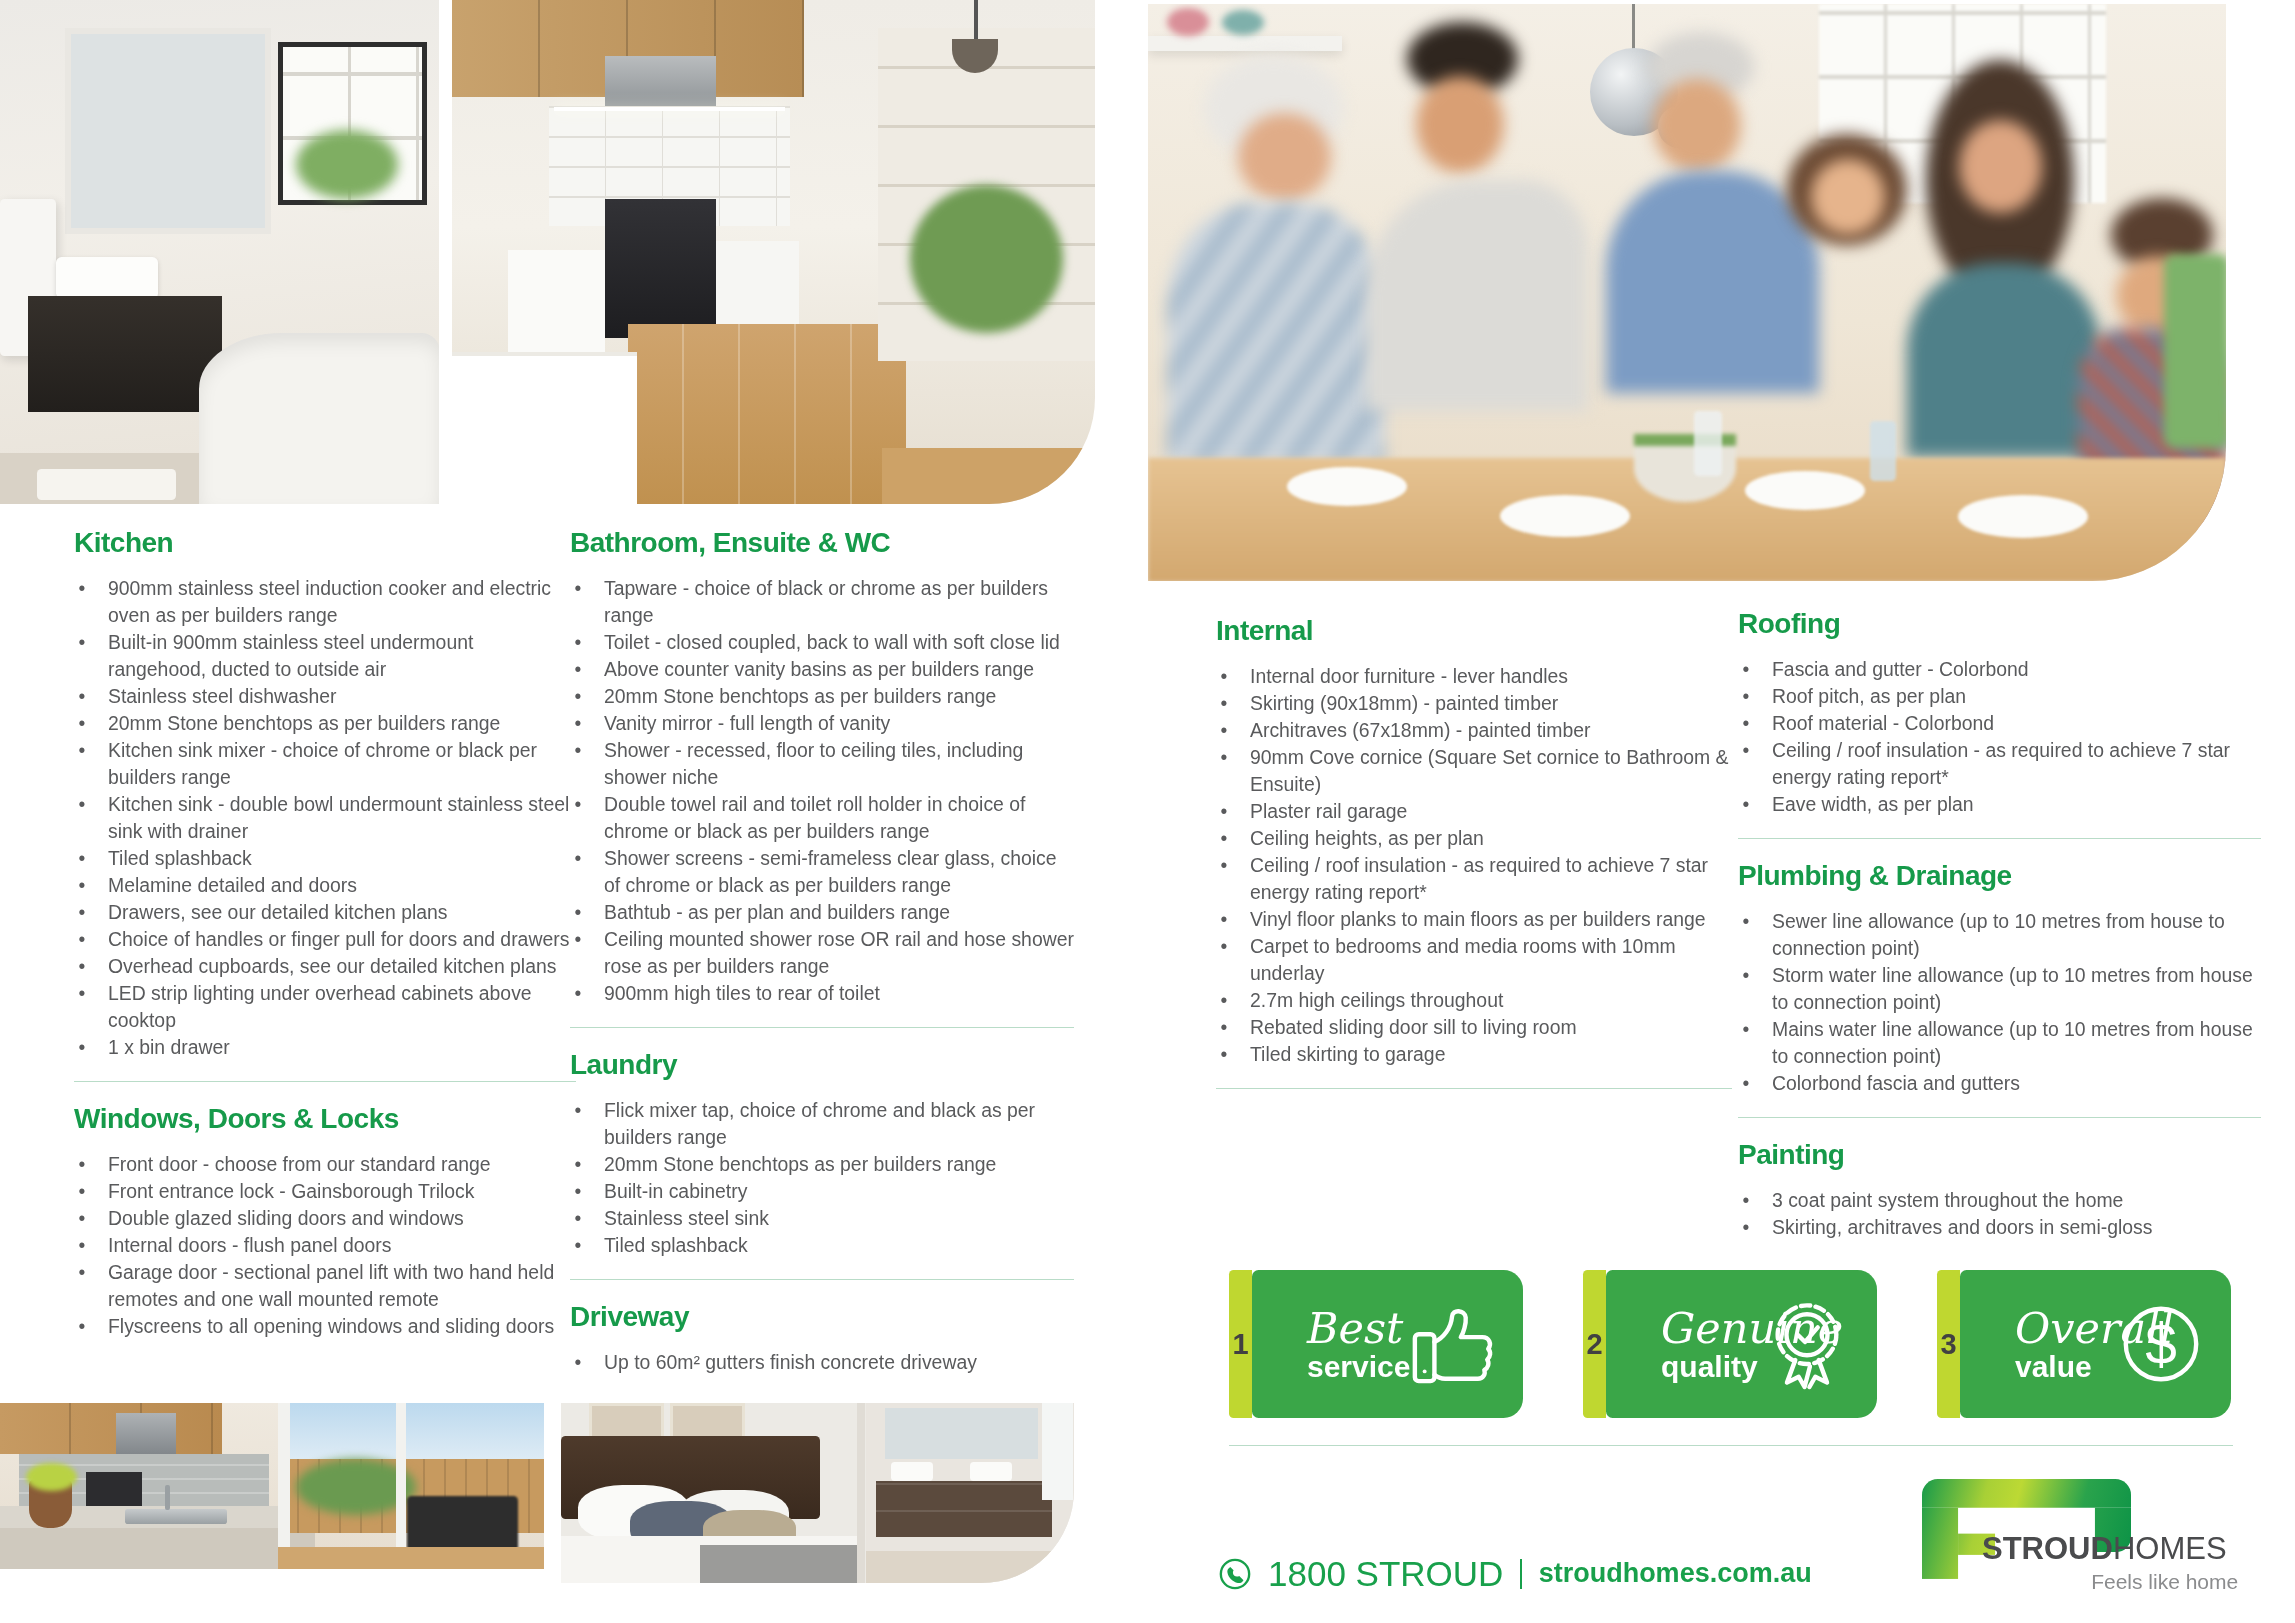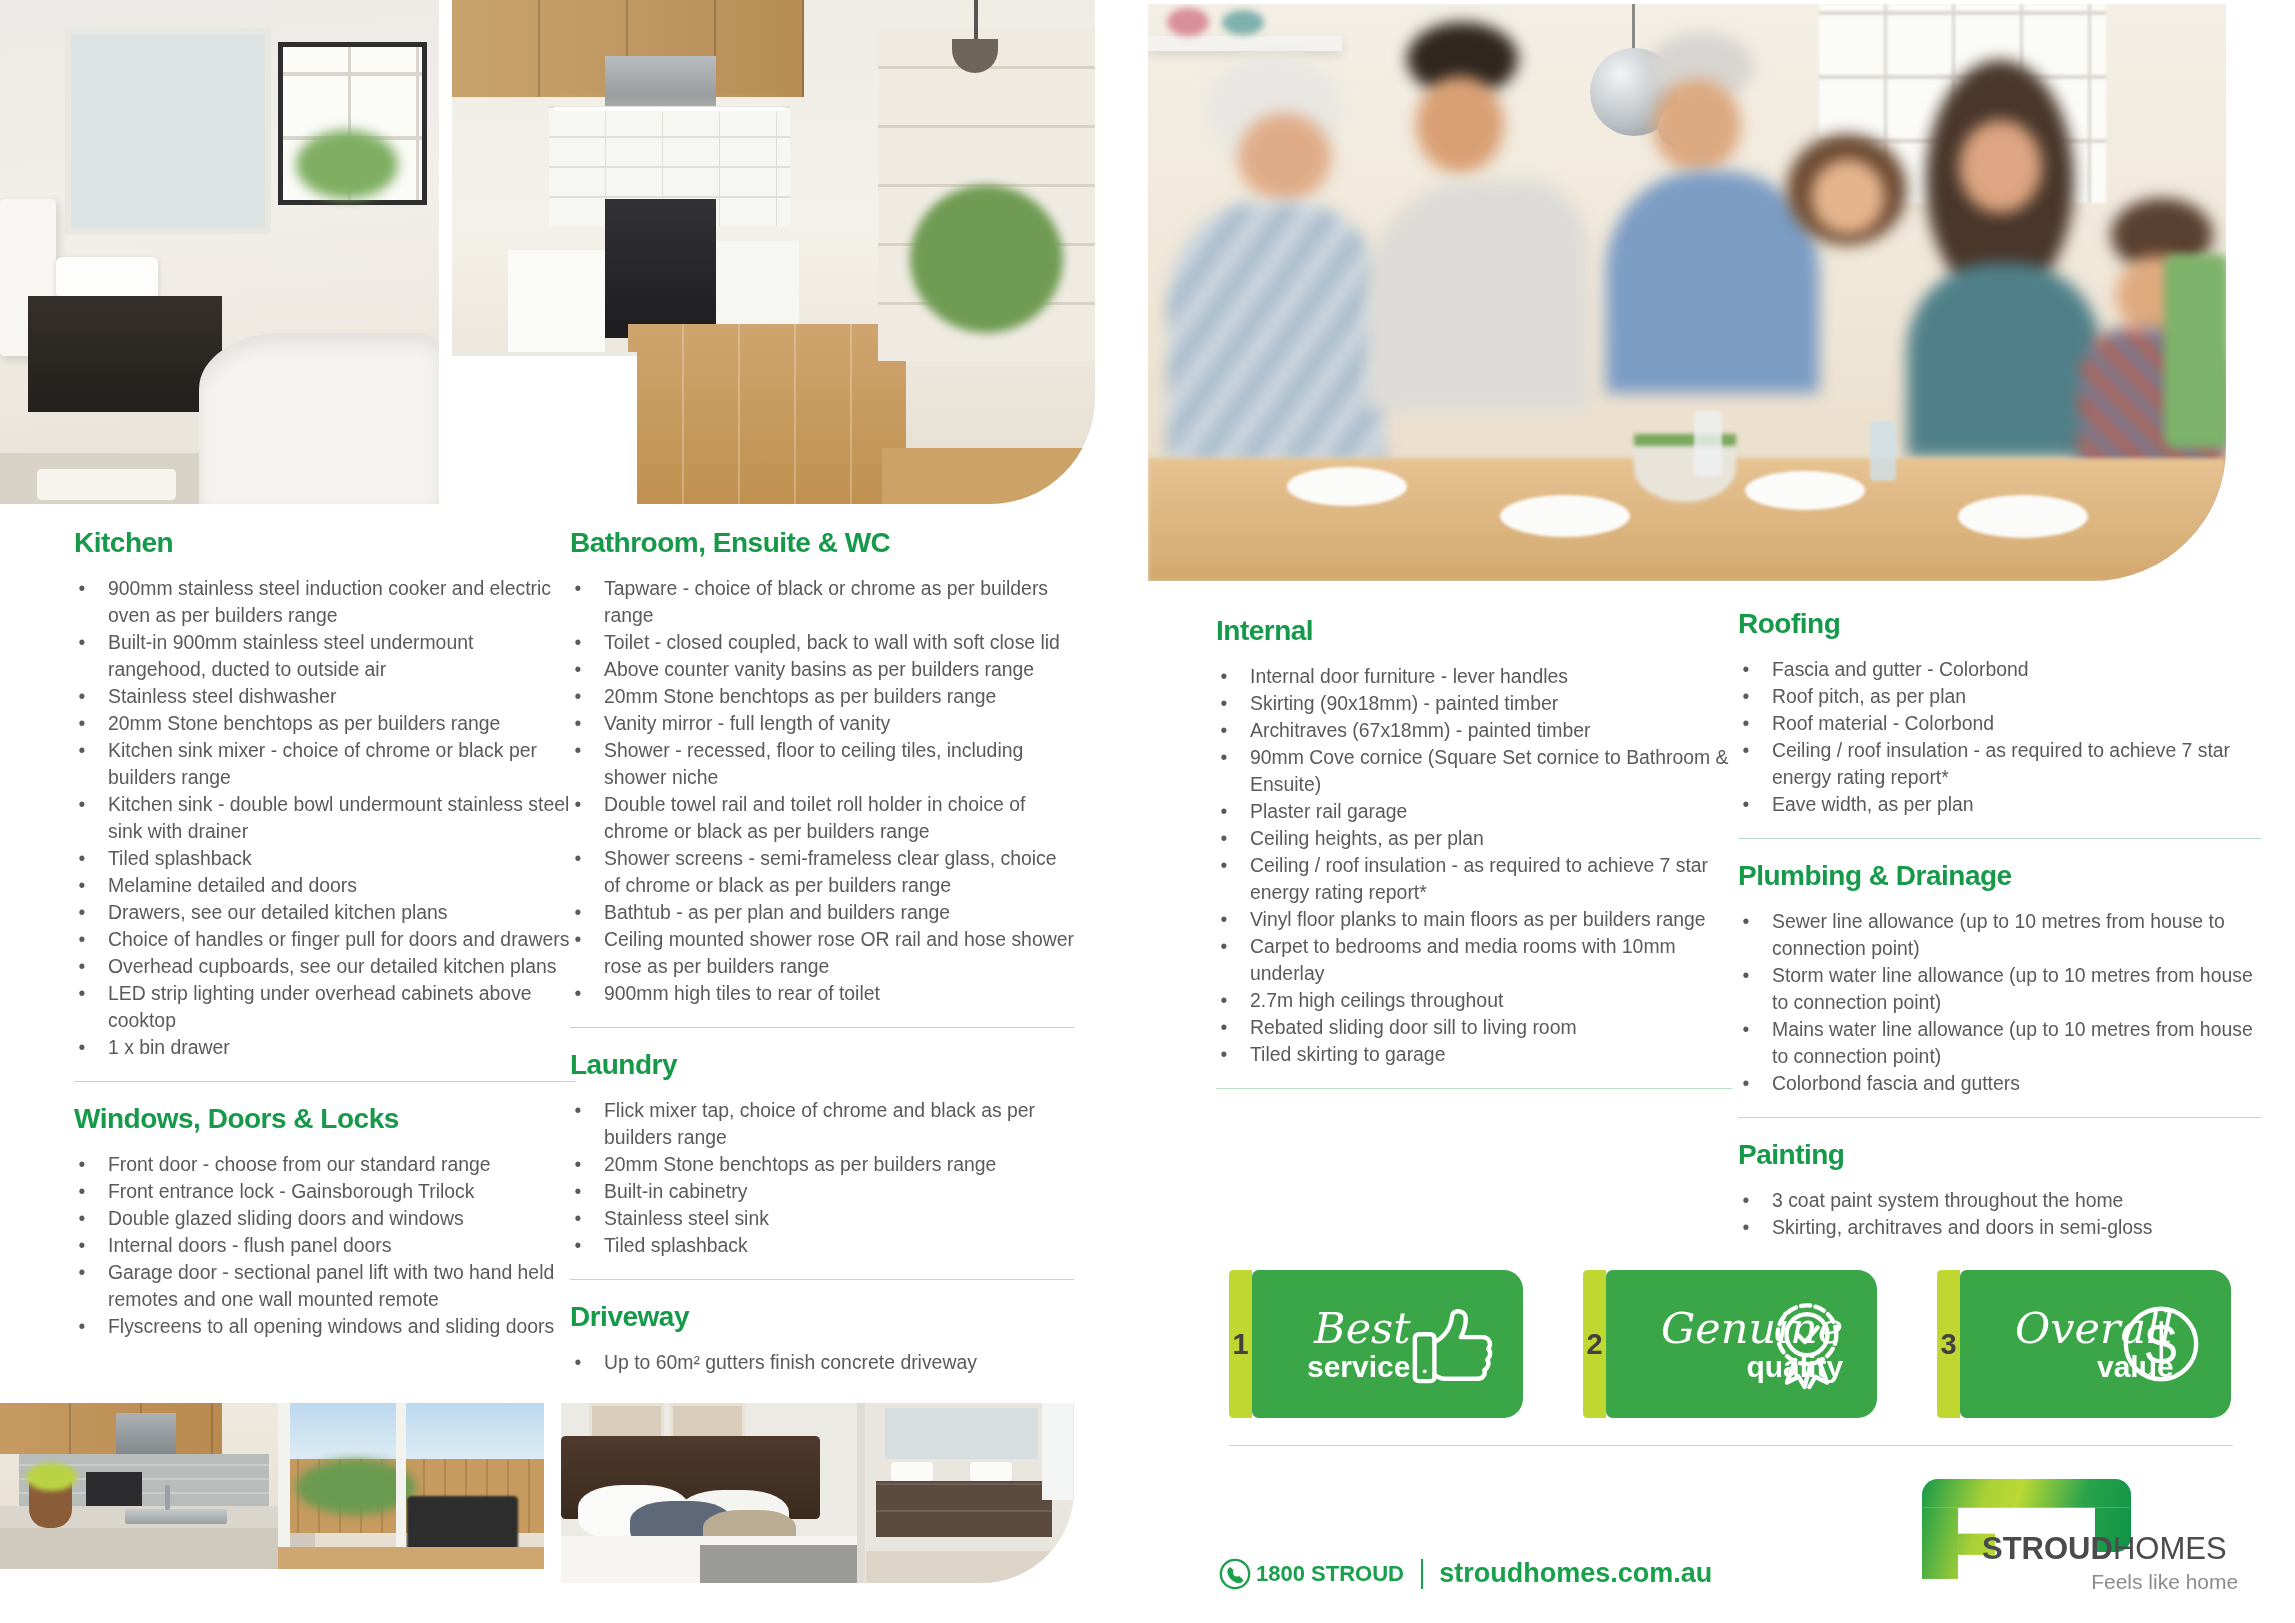--- a/index.html
+++ b/index.html
@@ -27,29 +27,29 @@
   .divider{height:0.9px;background:#b9dcc8;margin-top:20.4px;}
   .mt{margin-top:22px;}
   
   #badges{position:absolute;left:1229px;top:1270px;width:1002px;height:148px;display:flex;gap:60px;}
   .badge{position:relative;flex:1;height:148px;}
   .badge .tab{position:absolute;left:0;top:0;width:23px;height:100%;background:#bfd730;border-radius:4.6px 0 0 4.6px;}
   .badge .tab::after{content:"";position:absolute;left:23px;top:50%;margin-top:-20.4px;width:0;height:0;
      border-top:20.4px solid transparent;border-bottom:20.4px solid transparent;border-left:20.4px solid #bfd730;}
   .badge .num{position:absolute;left:0;top:50%;transform:translateY(-50%);width:23px;text-align:center;
      font-size:29px;font-weight:bold;color:#414042;z-index:2;}
-  .badge .panel{position:absolute;left:23px;right:0;top:0;bottom:0;background:#3aa648;border-radius:6.5px 19.4px 19.4px 6.5px;text-align:right;}
+  .badge .panel{position:absolute;left:23px;right:0;top:0;bottom:0;background:#3aa648;border-radius:6.5px 19.4px 19.4px 6.5px;}
   .badge .label{position:absolute;left:55px;top:50%;transform:translateY(-50%);color:#fff;}
   .badge .w1{display:block;font-family:"DejaVu Serif",serif;font-style:italic;font-size:43px;line-height:44px;}
   .badge .w2{display:block;font-size:30px;line-height:31px;font-weight:bold;margin-top:0.9px;}
   .badge svg.bicon{position:absolute;right:26px;top:50%;transform:translateY(-50%);}
   
   #footer-divider{position:absolute;left:1229px;top:1445px;width:1004px;height:0.9px;background:#b9dcc8;}
   #footer-row{position:absolute;left:1218px;top:1554px;height:39px;display:flex;align-items:center;}
-  #footer-row .phone{font-size:22px;font-weight:bold;color:#18a04b;margin-left:4px;}
+  #footer-row .phone{font-size:35px;font-weight:normal;color:#18a04b;margin-left:16px;}
   #footer-row .vsep{width:1.9px;height:30px;background:#18a04b;margin:0 16.7px;}
   #footer-row .site{font-size:27px;font-weight:bold;color:#18a04b;}
   
   #logo{position:absolute;left:1922px;top:1479px;width:319px;height:120px;}
   #logo .brand{position:absolute;left:60px;top:52px;font-size:31px;color:#4a4b4d;letter-spacing:0;}
   #logo .brand .b1{font-weight:bold;}
   #logo .brand .b2{font-weight:normal;}
   #logo .tagline{position:absolute;right:2.8px;top:91px;font-size:21px;color:#8b8c8e;margin-left:41px;}
   .grid-window{background-color:#fbfbf8;background-image:
      repeating-linear-gradient(0deg,transparent 0 60px,#d8d6cf 60px 64px),

